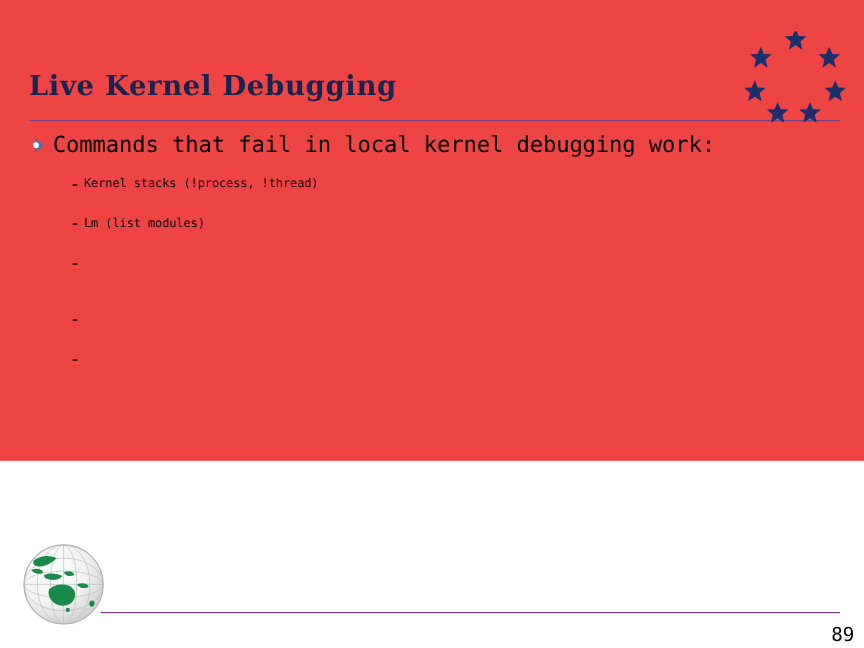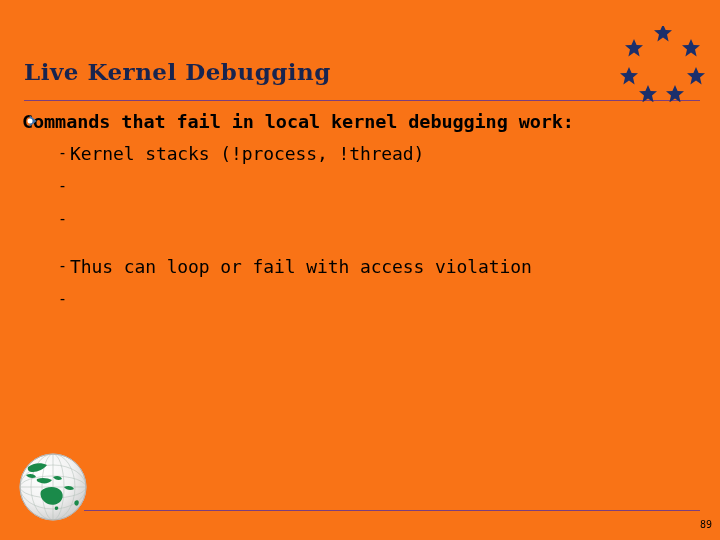--- a/index.html
+++ b/index.html
@@ -14,22 +14,22 @@
     overflow: hidden;
     font-family: "DejaVu Sans Mono", monospace;
   }
 
   
   #slide {
     position: absolute;
     left: 0;
     top: 0;
     width: 720px;
-    height: 540px;
-    background: #f97316;
+    height: 384px;
+    background: #ef4444;
   }
 
   
   #title {
     position: absolute;
     left: 24px;
     top: 58px;
     font-family: "DejaVu Serif", serif;
     font-size: 23px;
     font-weight: bold;
@@ -81,22 +81,22 @@
     left: 0;
     top: 108px;
     width: 720px;
   }
 
   .bullet-l1 {
     position: relative;
     display: flex;
     align-items: flex-start;
     margin: 0 0 2px 0;
+    padding-left: 22px;
     min-height: 30px;
-    font-weight: bold;
   }
   .bullet-l1 .marker {
     position: absolute;
     left: 20px;
     top: 3px;
     width: 20px;
     height: 20px;
     color: #4472a8;
     line-height: 1;
   }
@@ -121,36 +121,36 @@
   .bullet-l2 .dash {
     font-family: "DejaVu Sans Mono", monospace;
     font-size: 15px;
     color: #000000;
     line-height: 27px;
     width: 12px;
     flex: none;
   }
   .bullet-l2 .text {
     font-family: "DejaVu Sans Mono", monospace;
-    font-size: 18px;
+    font-size: 10px;
     color: #000000;
     line-height: 27px;
     white-space: nowrap;
     letter-spacing: -0.1px;
   }
 
   .group-gap { height: 14px; }
 
   
   #page-number {
     position: absolute;
     right: 8px;
     top: 519px;
     font-family: "DejaVu Sans Mono", monospace;
-    font-size: 10px;
+    font-size: 16px;
     color: #000000;
   }
 </style>
 </head>
 <body>
 
 <div id="slide">
 
   <div id="title">Live Kernel Debugging</div>
 
@@ -197,31 +197,31 @@
       </span>
       <span class="text">Commands that fail in local kernel debugging work:</span>
     </div>
 
     <div class="bullet-l2">
       <span class="dash">-</span>
       <span class="text">Kernel stacks (!process, !thread)</span>
     </div>
     <div class="bullet-l2">
       <span class="dash">-</span>
+      <span class="text">Lm (list modules)</span>
     </div>
     <div class="bullet-l2">
       <span class="dash">-</span>
     </div>
 
     <div class="group-gap"></div>
 
 
     <div class="bullet-l2">
       <span class="dash">-</span>
-      <span class="text">Thus can loop or fail with access violation</span>
     </div>
     <div class="bullet-l2">
       <span class="dash">-</span>
     </div>
 
   </div>
 
   <div id="globe">
     <svg width="72" height="72" viewBox="0 0 72 72" xmlns="http://www.w3.org/2000/svg">
       <defs>

